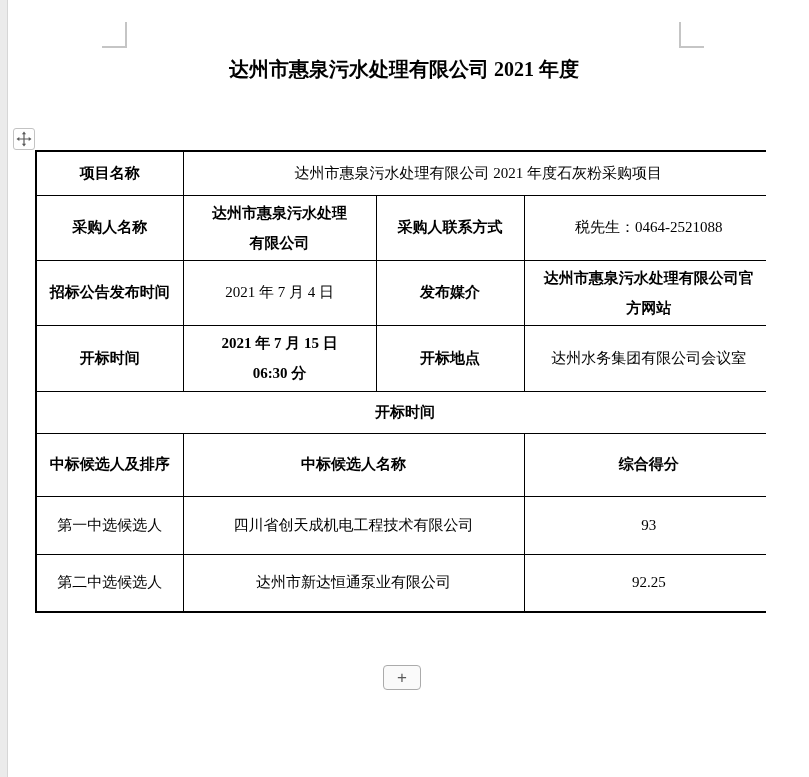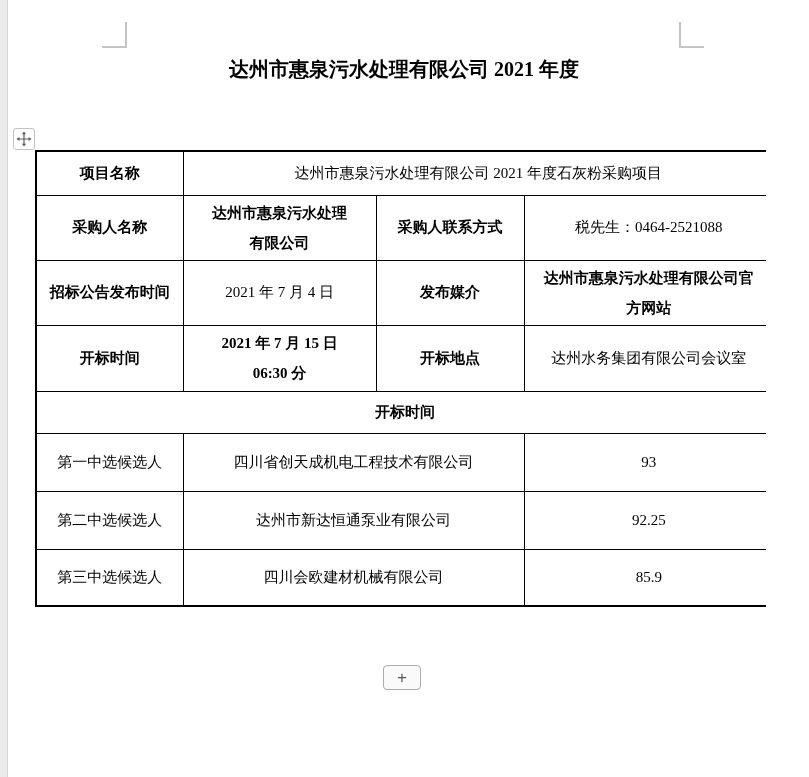--- a/index.html
+++ b/index.html
@@ -113,34 +113,34 @@
       <tr class="r4">
         <td class="lbl">开标时间</td>
         <td class="pre">2021 年 7 月 15 日
 06:30 分</td>
         <td class="lbl">开标地点</td>
         <td>达州水务集团有限公司会议室</td>
       </tr>
       <tr class="r5">
         <td colspan="4" class="lbl">开标时间</td>
       </tr>
+      <tr class="r6">
+        <td class="lbl">中标候选人及排序</td>
+        <td colspan="2" class="lbl">中标候选人名称</td>
+        <td class="lbl">综合得分</td>
+      </tr>
       <tr class="r7">
         <td>第一中选候选人</td>
         <td colspan="2">四川省创天成机电工程技术有限公司</td>
         <td>93</td>
       </tr>
       <tr class="r8">
         <td>第二中选候选人</td>
         <td colspan="2">达州市新达恒通泵业有限公司</td>
         <td>92.25</td>
-      </tr>
-      <tr class="r9">
-        <td>第三中选候选人</td>
-        <td colspan="2">四川会欧建材机械有限公司</td>
-        <td>85.9</td>
       </tr>
     </tbody>
   </table>
 
   <div class="handle move-handle">
     <span style="display:flex;">
       <svg width="16" height="16" viewBox="0 0 16 16">
         <path d="M8 2.5 L8 13.5 M2.5 8 L13.5 8" stroke="#5a5a5a" stroke-width="1.2" fill="none"></path>
         <polygon points="8,0.5 5.9,3.3 10.1,3.3" fill="#5a5a5a"></polygon>
         <polygon points="8,15.5 5.9,12.7 10.1,12.7" fill="#5a5a5a"></polygon>

